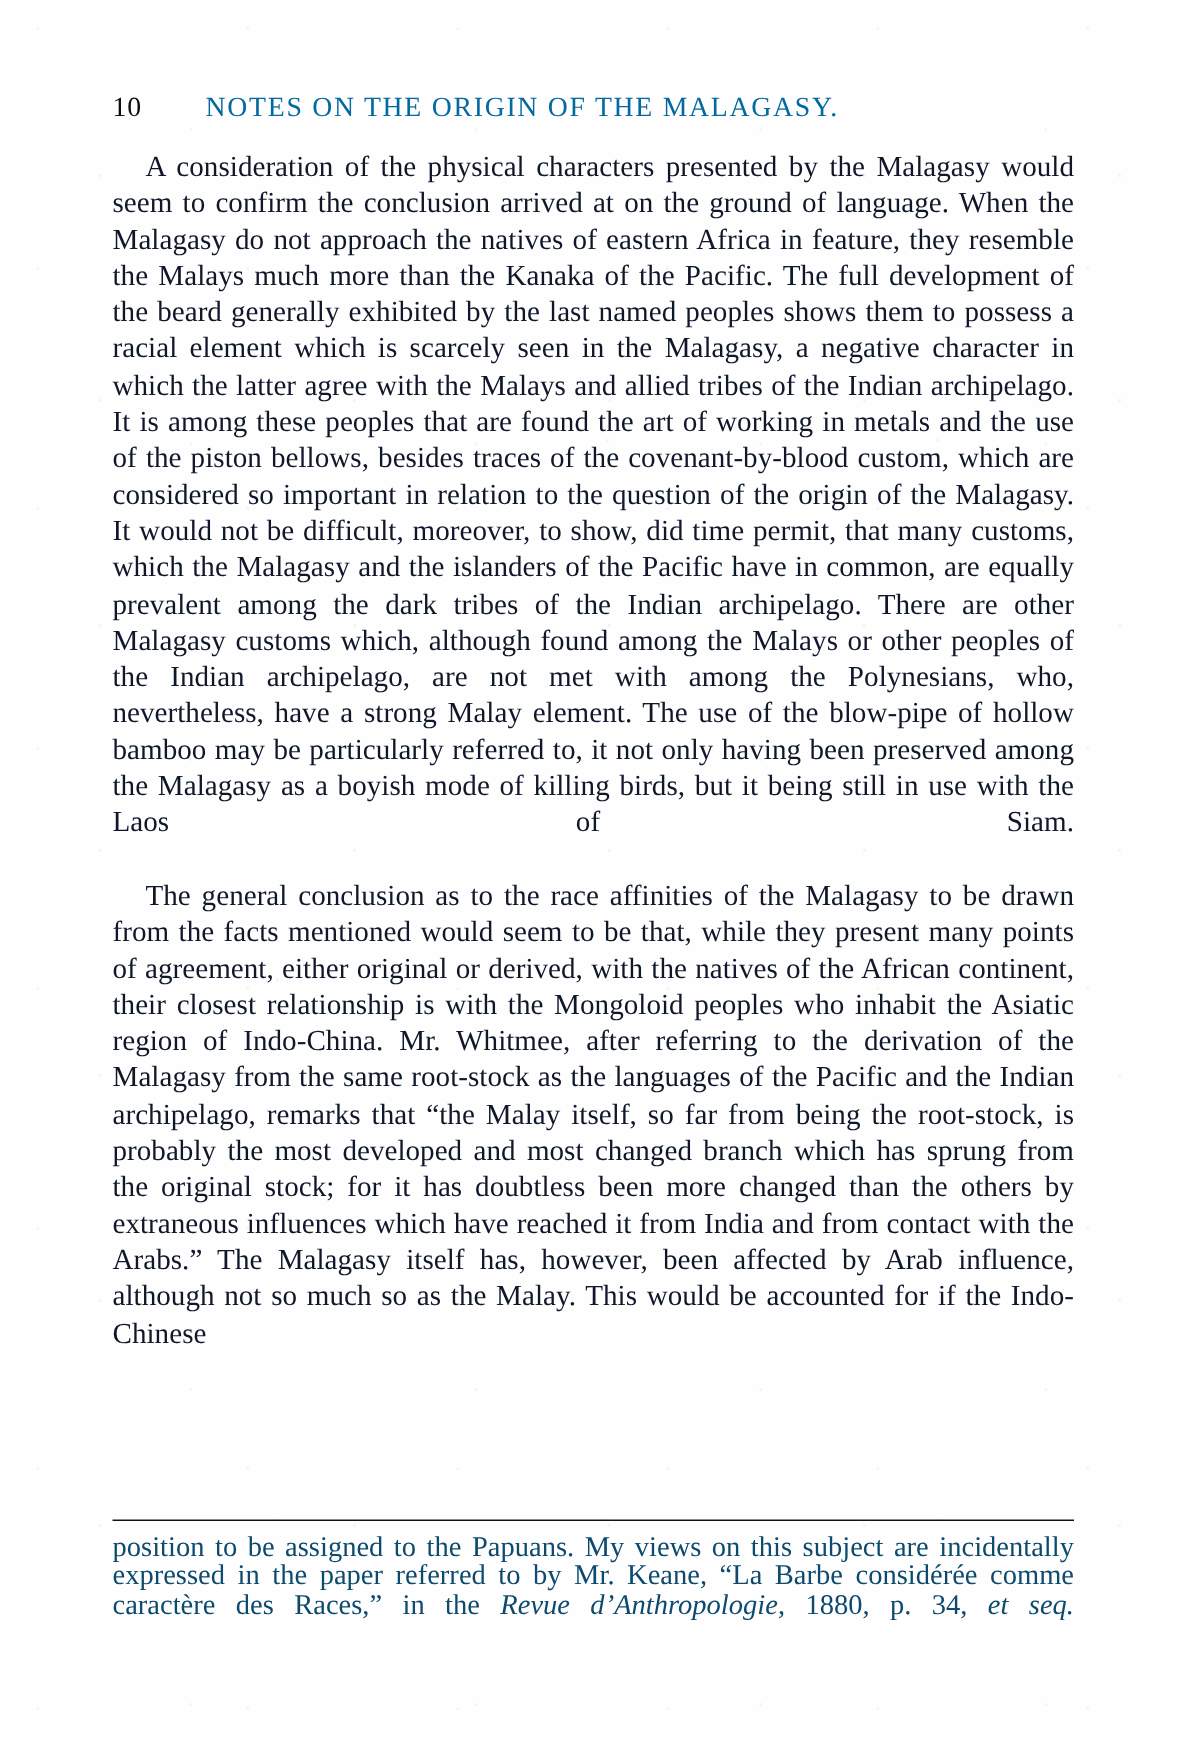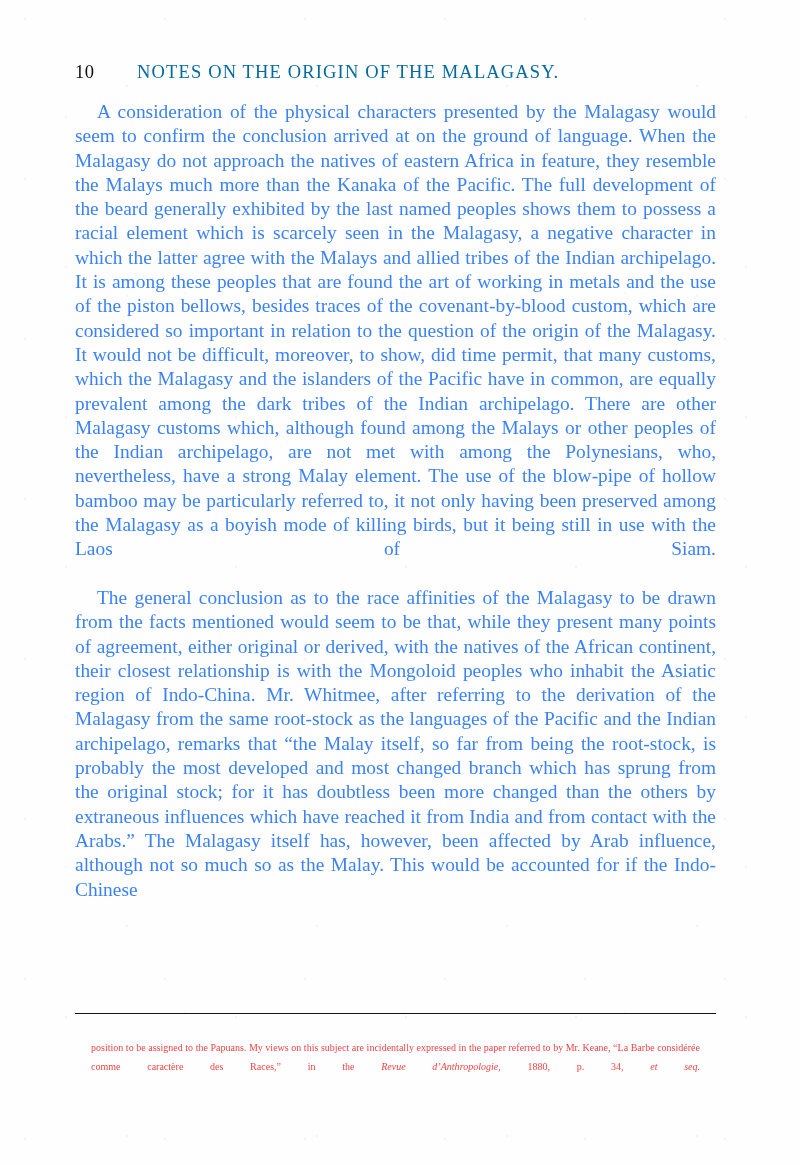--- a/index.html
+++ b/index.html
@@ -55,21 +55,21 @@
     left: 75px;
     top: 100px;
     width: 641px;
   }
   p.para {
     margin: 0;
     font-size: 19.4px;
     line-height: 24.3px;
     text-align: justify;
     text-justify: inter-word;
-    color: #3b82f6;
+    color: #0f172a;
     letter-spacing: 0.02px;
     word-spacing: 0.2px;
   }
   p.para.first-indent {
     text-indent: 22px;
   }
   p.para + p.para {
   }
   
   p.para.full-justify:after {
@@ -87,25 +87,25 @@
     height: 0;
     border-top: 1.6px solid #141414;
   }
   .footnote {
     position: absolute;
     left: 75px;
     top: 1022px;
     width: 641px;
   }
   p.fn {
-    margin: 16px;
-    font-size: 10px;
+    margin: 0;
+    font-size: 19px;
     line-height: 19.4px;
     text-align: justify;
-    color: #ef4444;
+    color: #0c4a6e;
     letter-spacing: 0.01px;
   }
   p.fn.full-justify:after {
     content: "";
     display: inline-block;
     width: 100%;
   }
   .it {
     font-style: italic;
   }

